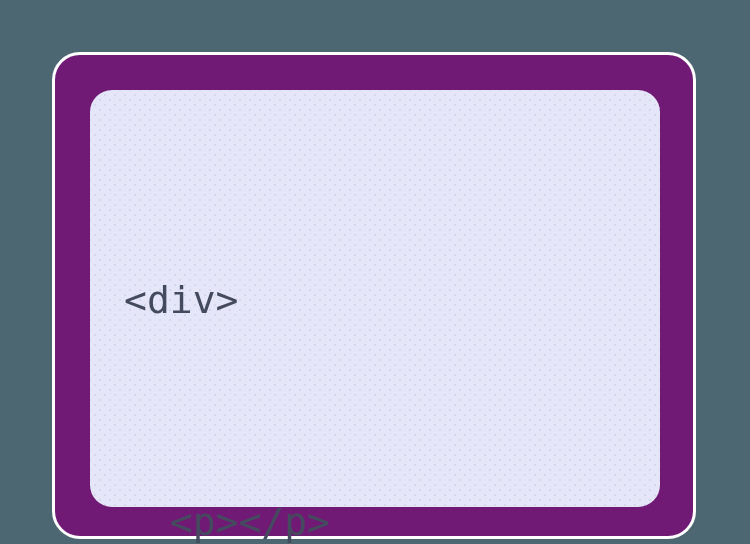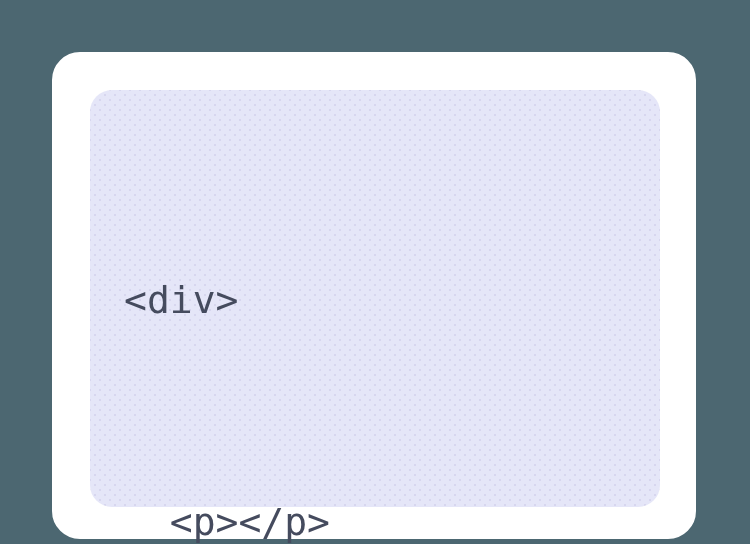--- a/index.html
+++ b/index.html
@@ -56,21 +56,21 @@
   }
   .code-line {
     height: 74px;
   }
 </style>
 </head>
 <body>
 
 <div class="scene" style="background-color: rgb(76, 103, 113);">
 
-  <div class="code-card" style="background-color: #ffffff; border-color: rgb(255, 255, 255);">
+  <div class="code-card" style="background-color: #701a75; border-color: rgb(255, 255, 255);">
 
     <div class="code-screen" style="background-color: rgb(229, 230, 248); --dot: #d7d6ef;">
 
       <div class="code-block" style="color: rgb(69, 75, 94);">
         <div class="code-line">&lt;div&gt;</div>
         <div class="code-line">  &lt;p&gt;&lt;/p&gt;</div>
         
         
         
       </div>

